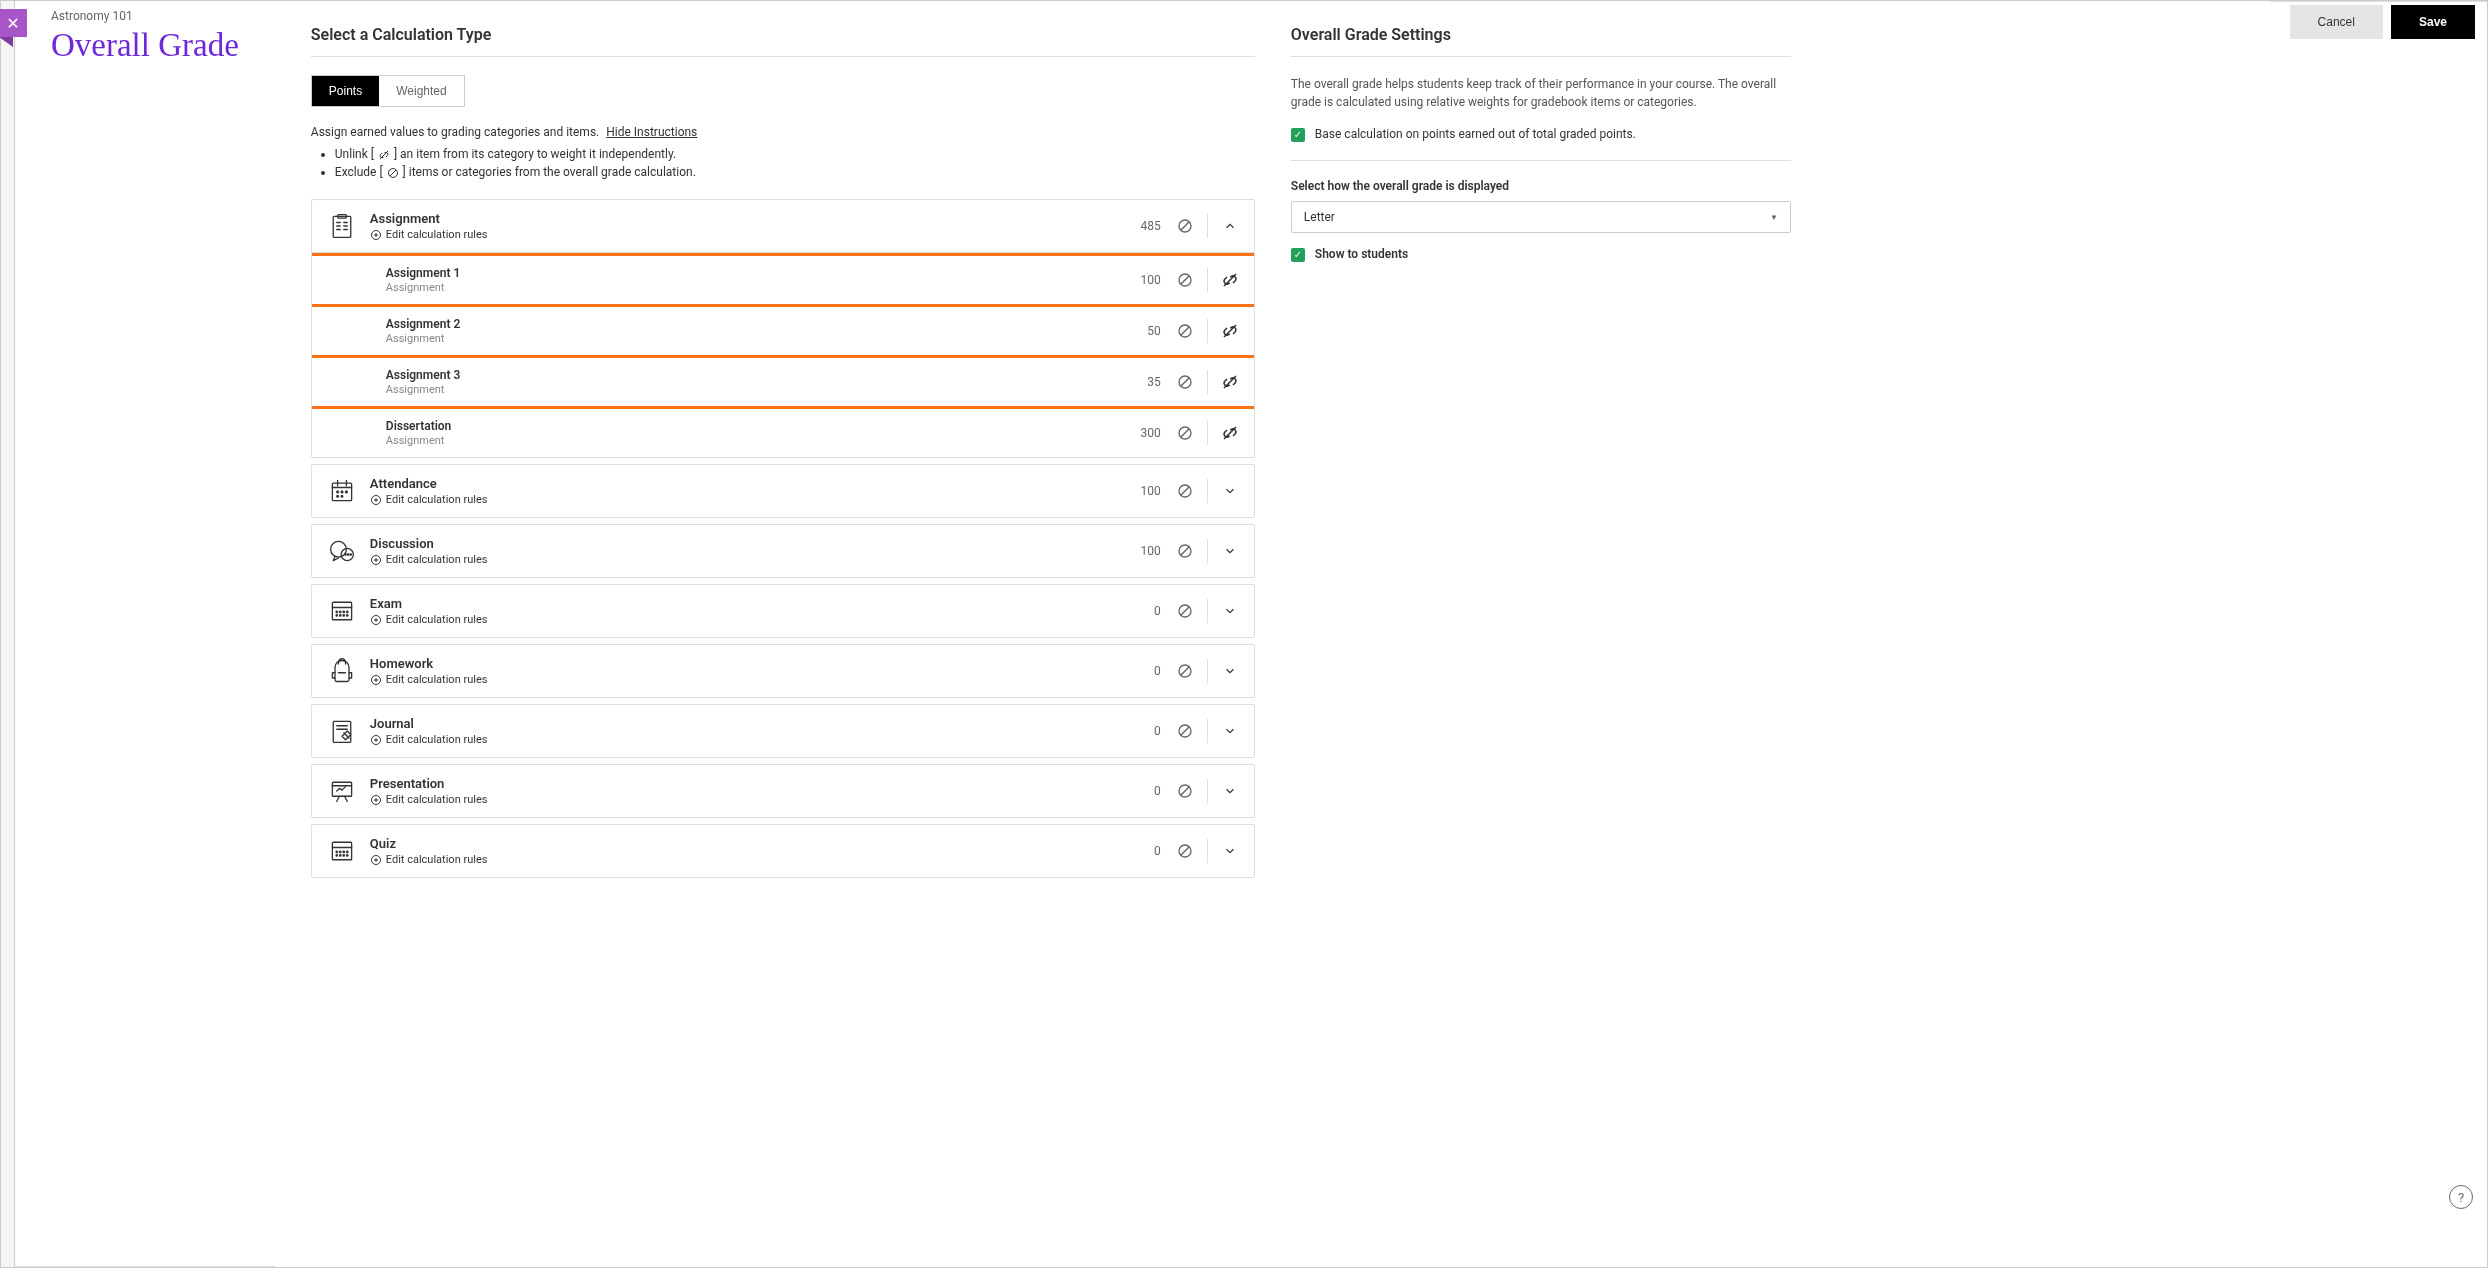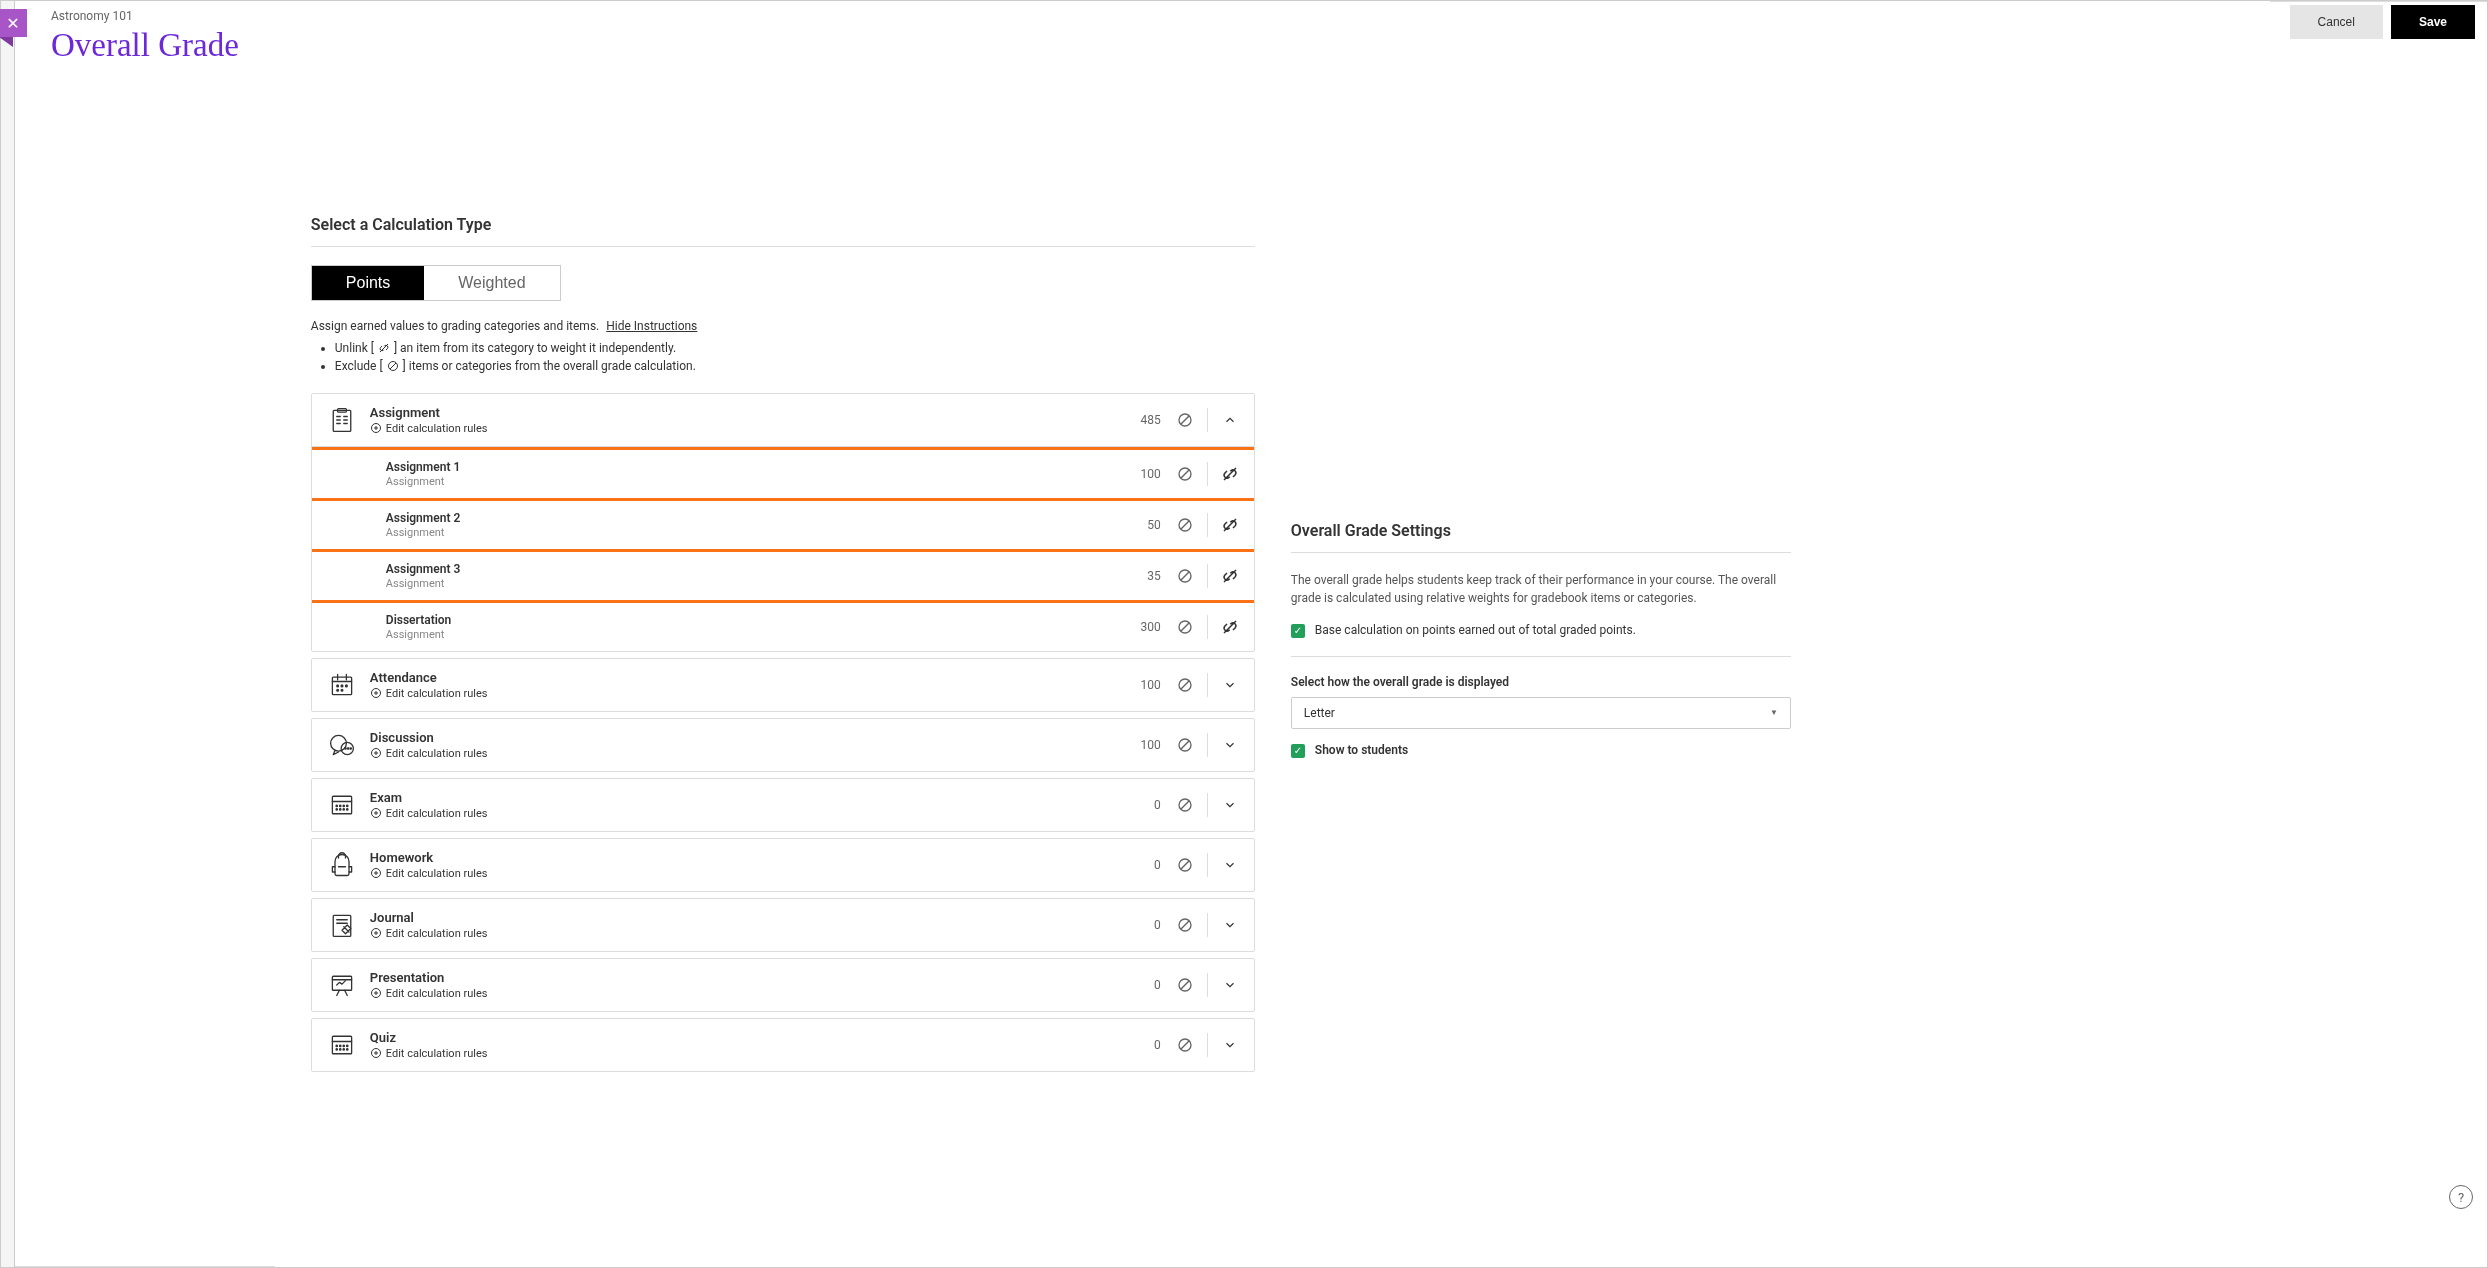--- a/index.html
+++ b/index.html
@@ -6,26 +6,26 @@
     body { font-family: -apple-system, BlinkMacSystemFont, "Segoe UI", Roboto, Arial, sans-serif; color: #333; background: #fff; overflow: hidden; }
     .page { display: flex; height: 100vh; border: 1px solid #ccc; position: relative; }
     .left-sidebar { width: 14px; background: #f5f5f5; border-right: 1px solid #ccc; position: relative; }
     .close-tab { position: absolute; top: 8px; left: -2px; width: 28px; height: 28px; background: #a855c7; display: flex; align-items: center; justify-content: center; cursor: pointer; z-index: 10; }
     .close-tab::after { content: ''; position: absolute; top: 100%; left: 0; border-left: 14px solid transparent; border-top: 10px solid #7e3a9d; }
     .close-x { color: #fff; font-size: 16px; font-weight: 300; }
     .main-area { flex: 1; display: flex; flex-direction: row; overflow: hidden; }
     .header-block { padding: 8px 36px 16px; border-bottom: 1px solid #ddd; }
     .breadcrumb { font-size: 12px; color: #666; margin-bottom: 4px; }
     .page-title { font-family: Georgia, serif; font-size: 33px; font-weight: 400; color: #6d28d9; }
-    .content-wrap { flex: 1; display: flex; overflow-y: auto; padding: 24px 36px 0; align-items: center; }
+    .content-wrap { flex: 1; display: flex; overflow-y: auto; padding: 24px 36px 0; }
     .left-col { flex: 1; max-width: 980px; padding-right: 36px; }
     .right-col { width: 500px; }
     .section-title { font-size: 16px; font-weight: 600; color: #333; border-bottom: 1px solid #ddd; padding-bottom: 12px; margin-bottom: 18px; }
     .tab-group { display: flex; border: 1px solid #ccc; width: fit-content; margin-bottom: 18px; }
-    .tab-btn { padding: 8px 34px; font-size: 16px; background: #fff; border: none; cursor: pointer; color: #666; }
+    .tab-btn { padding: 8px 17px; font-size: 12px; background: #fff; border: none; cursor: pointer; color: #666; }
     .tab-btn.active { background: #000; color: #fff; }
     .instruction-row { font-size: 12px; color: #333; margin-bottom: 6px; }
     .instruction-link { color: #333; text-decoration: underline; margin-left: 4px; cursor: pointer; }
     .bullet-list { list-style: disc; padding-left: 24px; margin-bottom: 18px; }
     .bullet-list li { font-size: 12px; color: #333; line-height: 1.5; }
     .inline-icon { display: inline-flex; vertical-align: middle; margin: 0 1px; }
     .category-list { border: 1px solid #ddd; border-radius: 2px; margin-bottom: 6px; }
     .cat-row { display: flex; align-items: center; padding: 10px 14px; min-height: 48px; }
     .cat-row.expanded { border-bottom: 1px solid #ddd; }
     .cat-icon-wrap { width: 32px; height: 32px; display: flex; align-items: center; justify-content: center; margin-right: 12px; }

